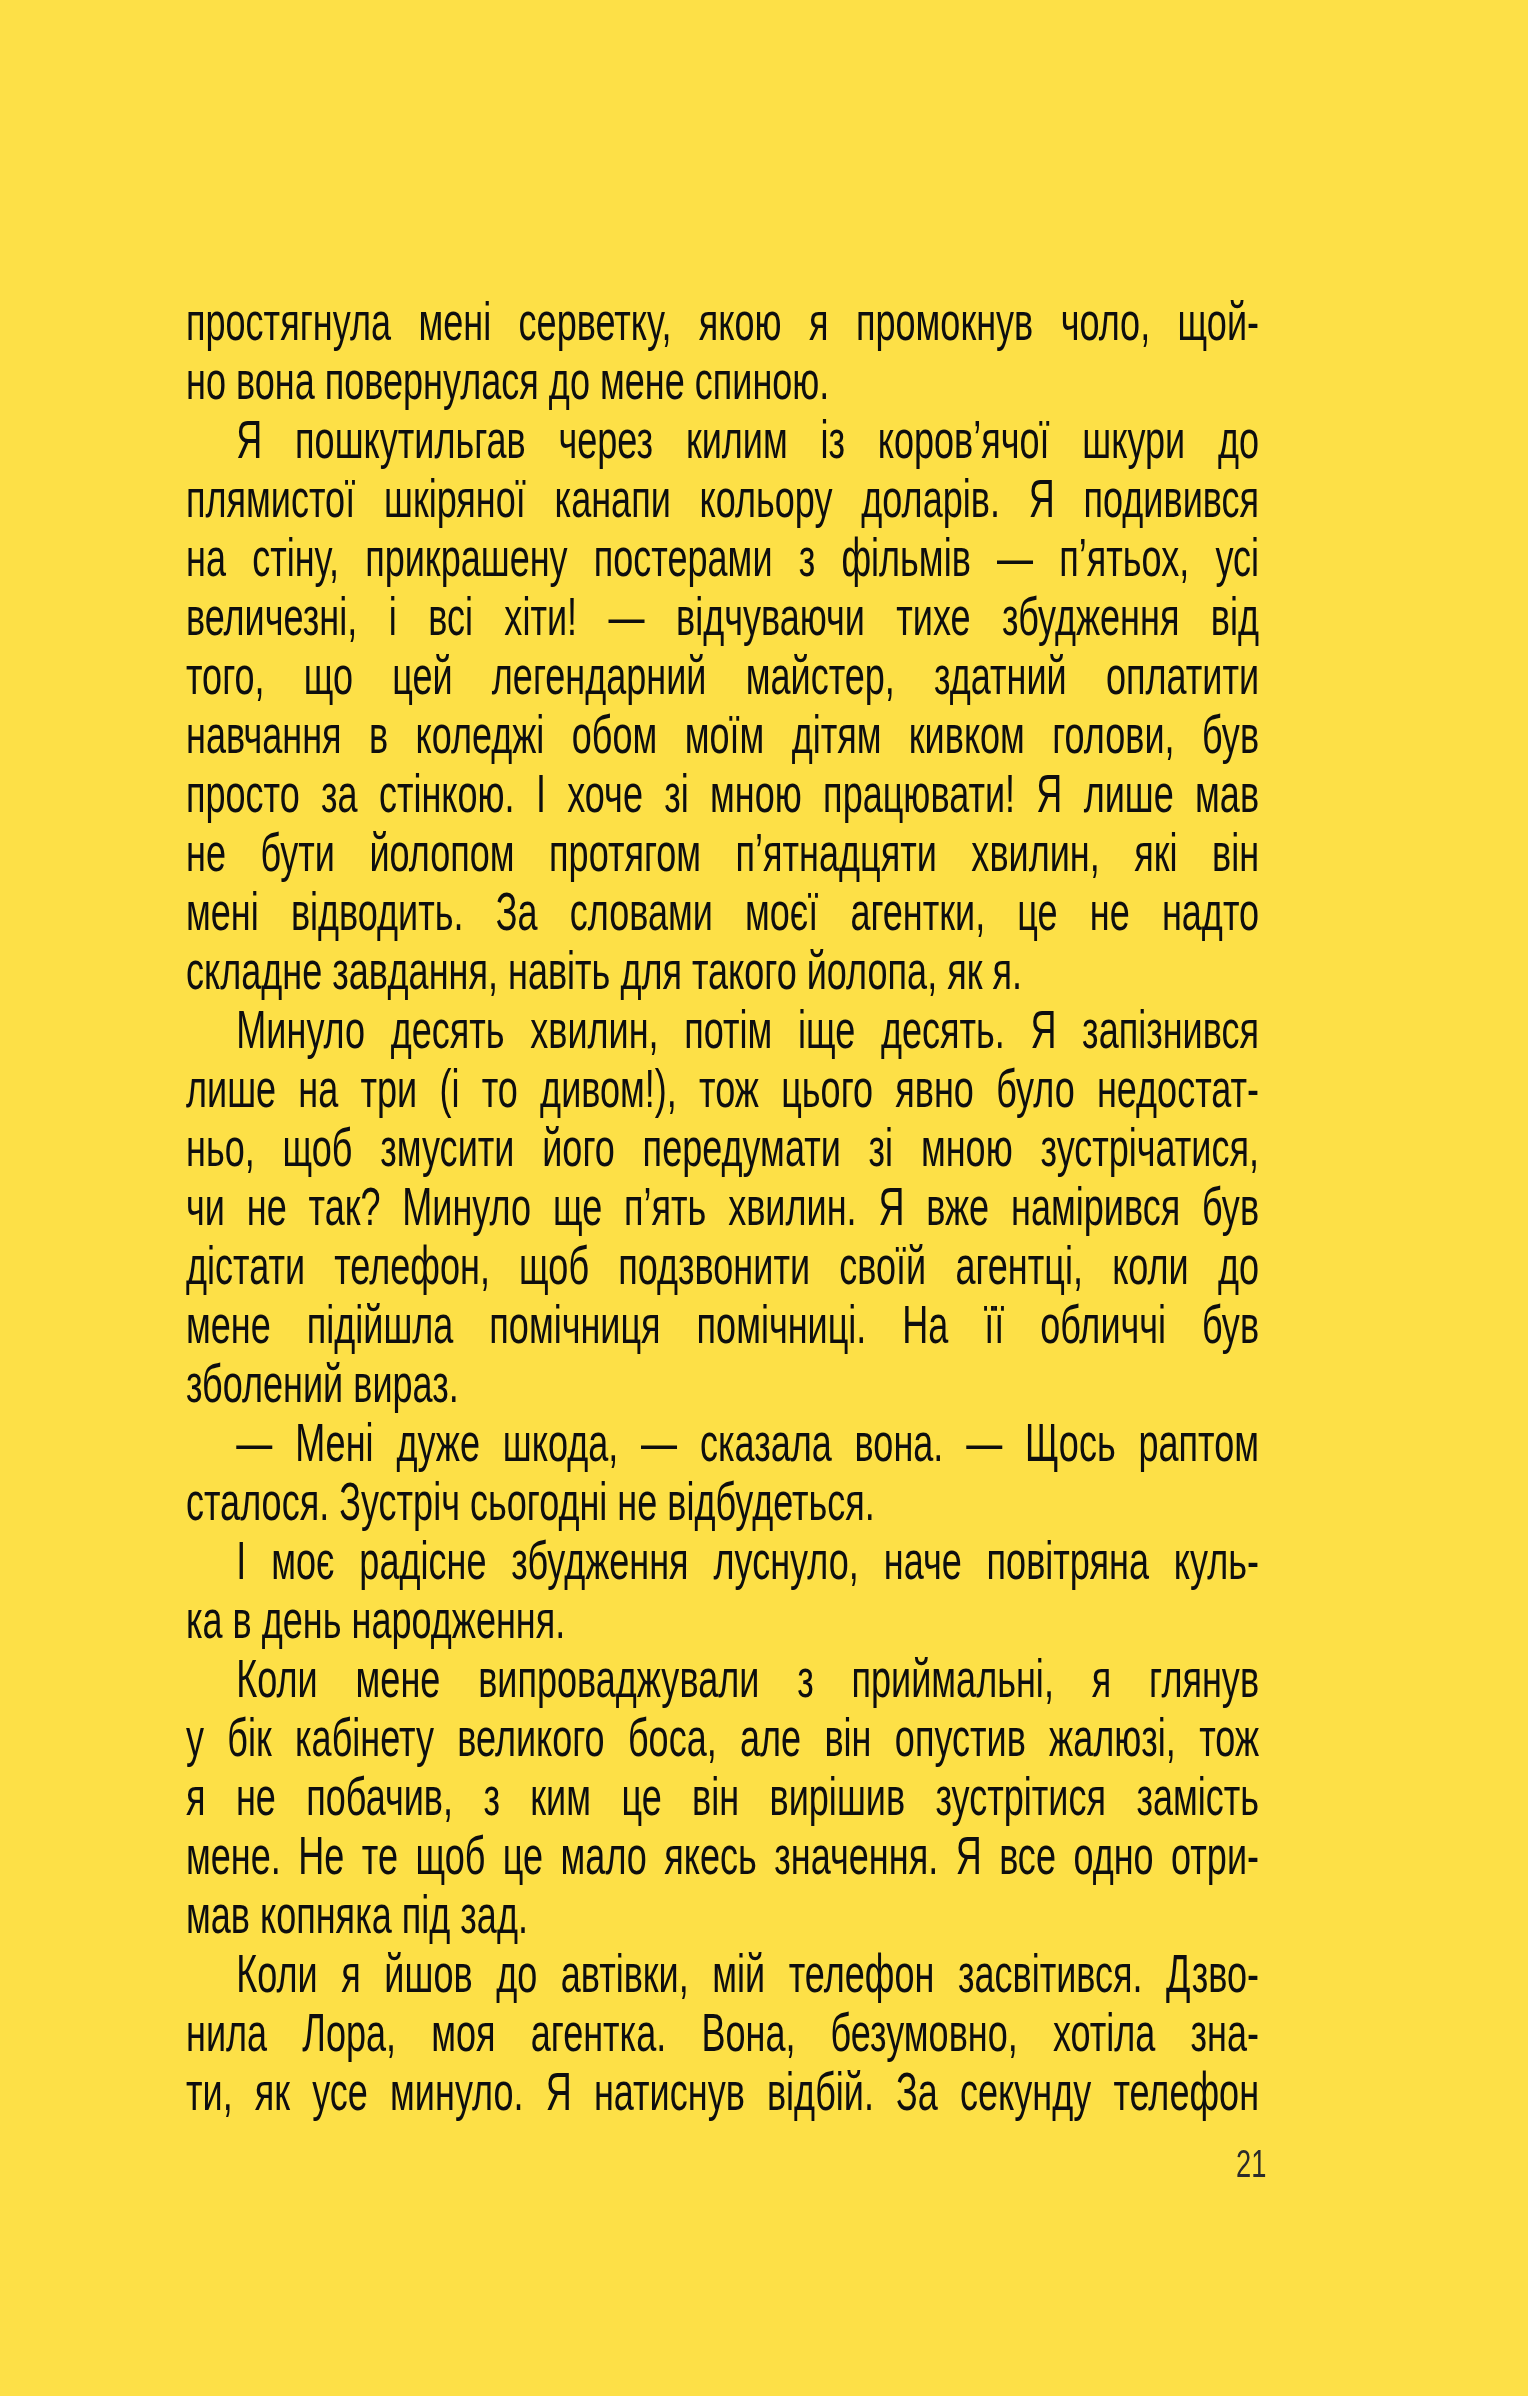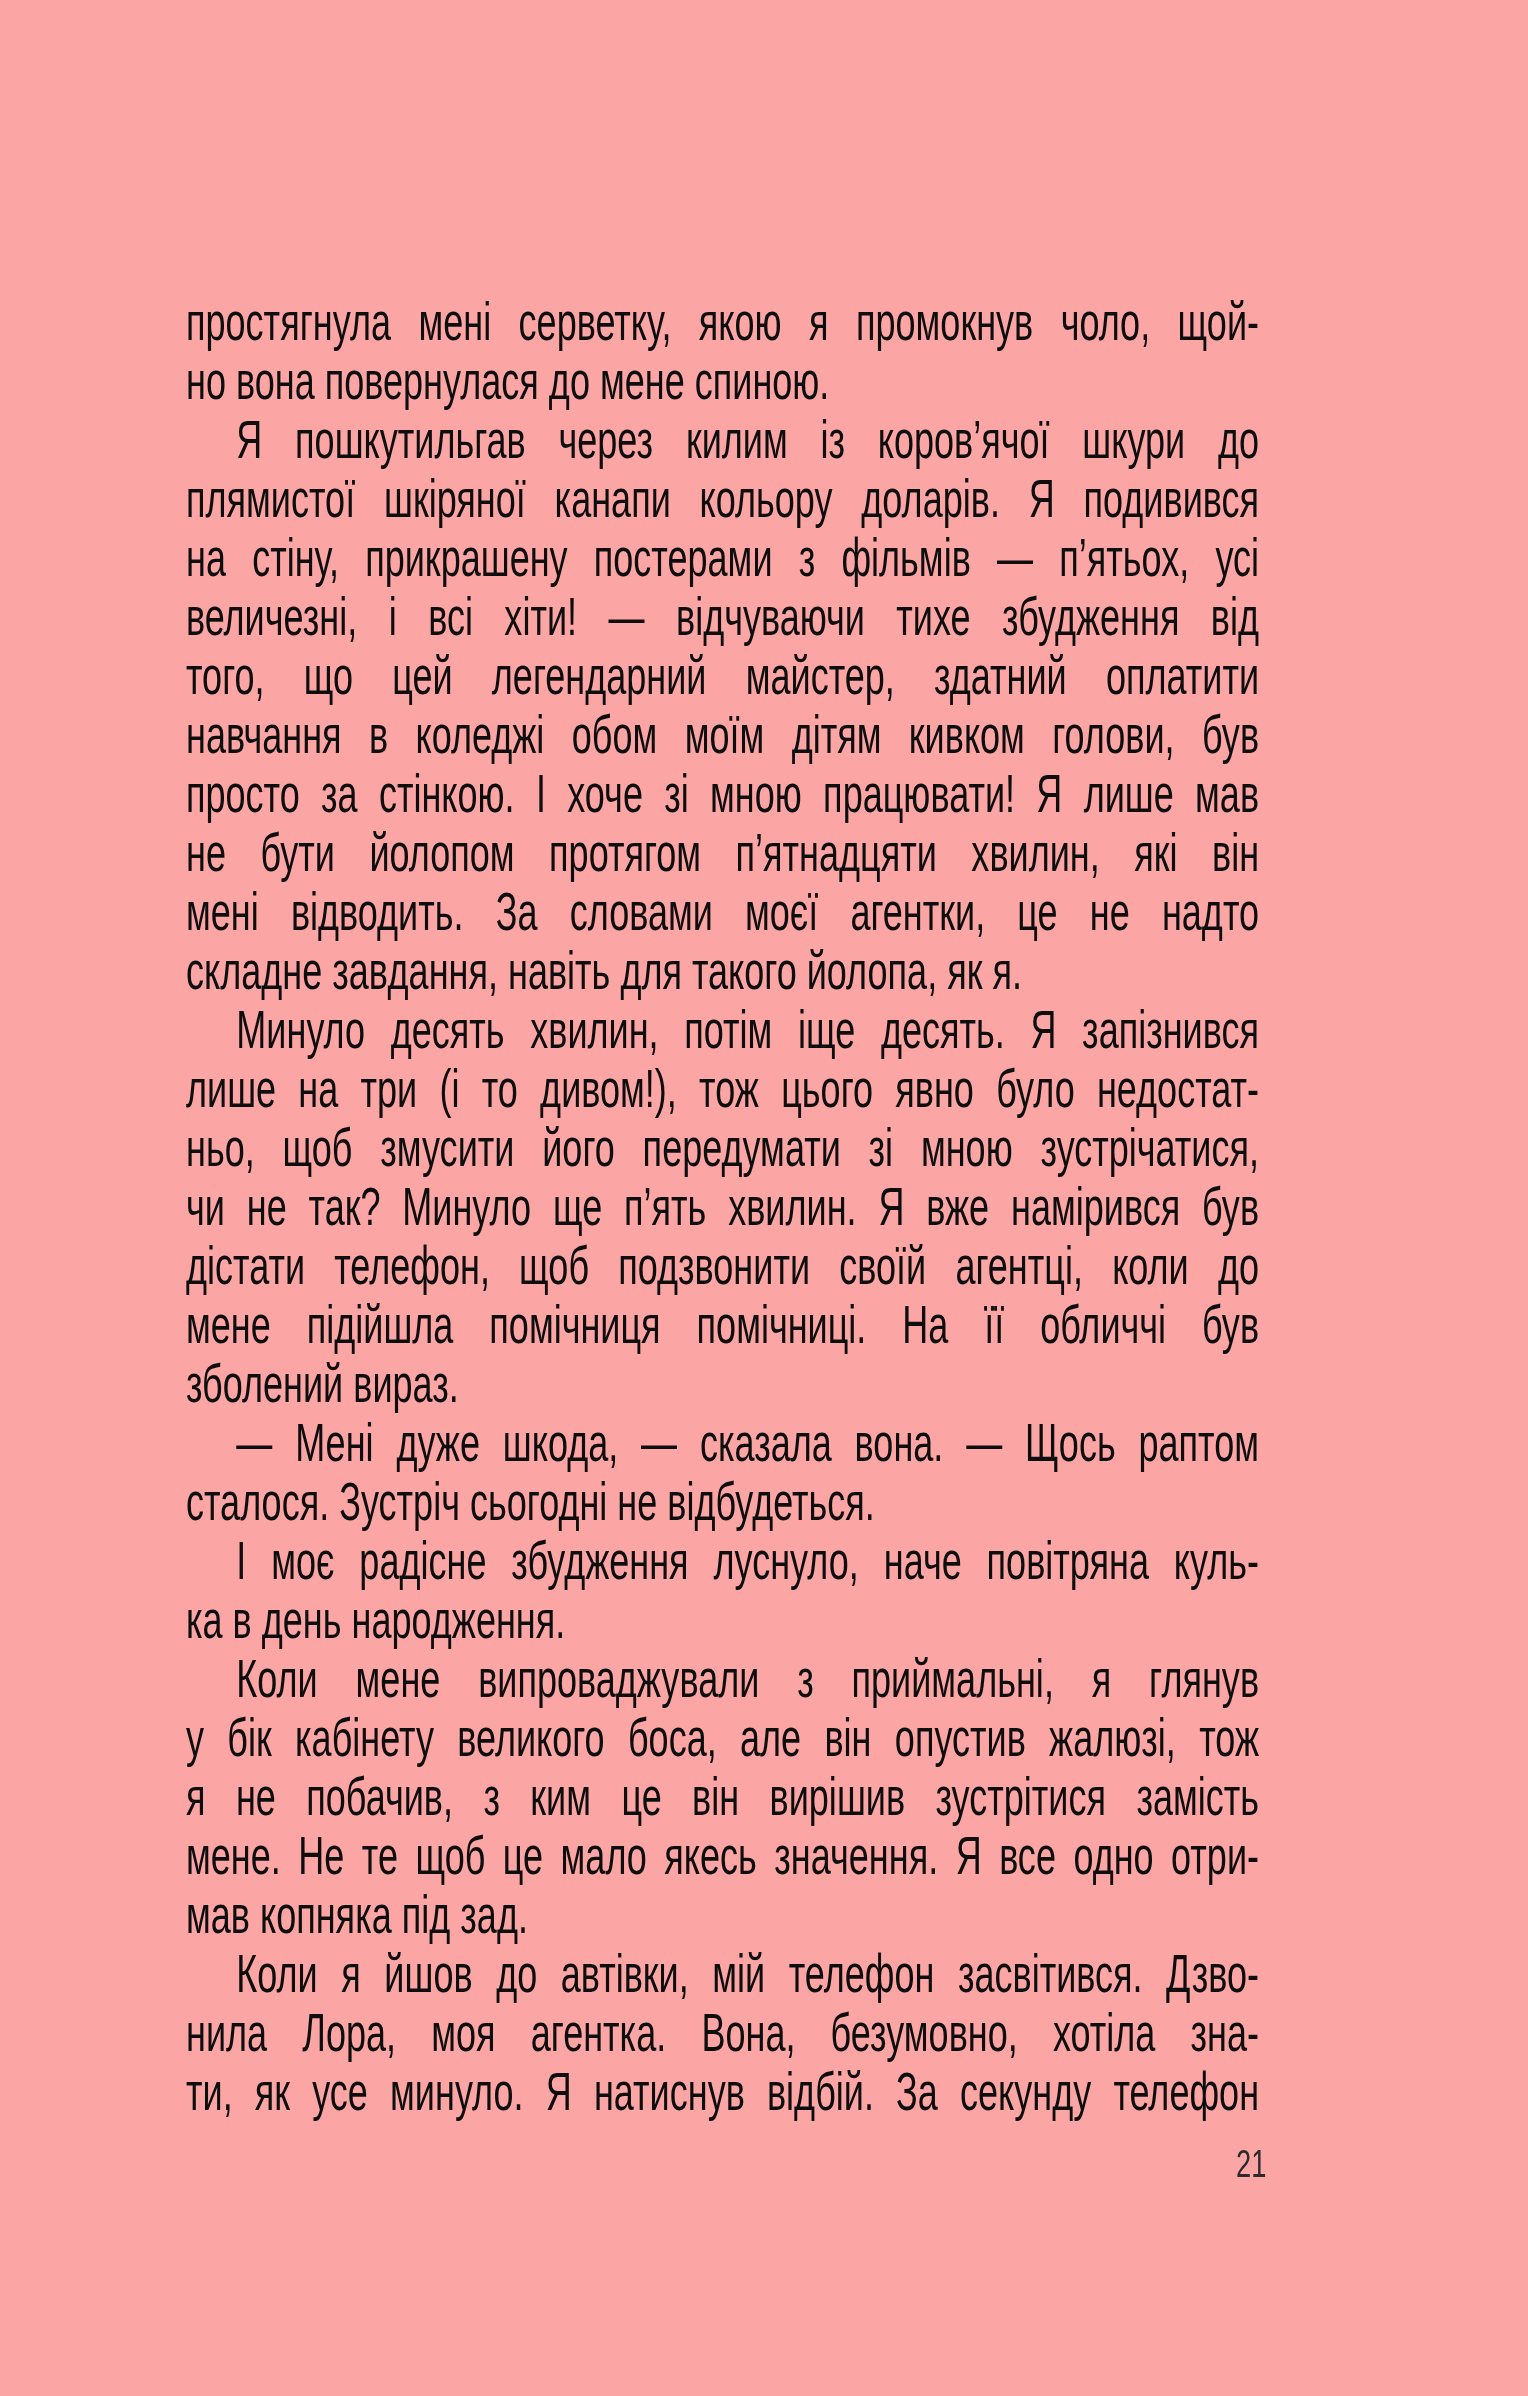--- a/index.html
+++ b/index.html
@@ -10,21 +10,21 @@
     width: 1528px;
     height: 2396px;
     background: #ffffff;
     overflow: hidden;
     position: relative;
     font-family: "Liberation Sans", sans-serif;
   }
   .page {
     position: absolute;
     inset: 0;
-    background: #fca5a5;
+    background: #fde047;
     text-decoration: underline;
   }
   
   .text-block {
     position: absolute;
     left: 186px;
     top: 292px;
     width: 1578px;              
     transform: scaleX(0.68);
     transform-origin: 0 0;

